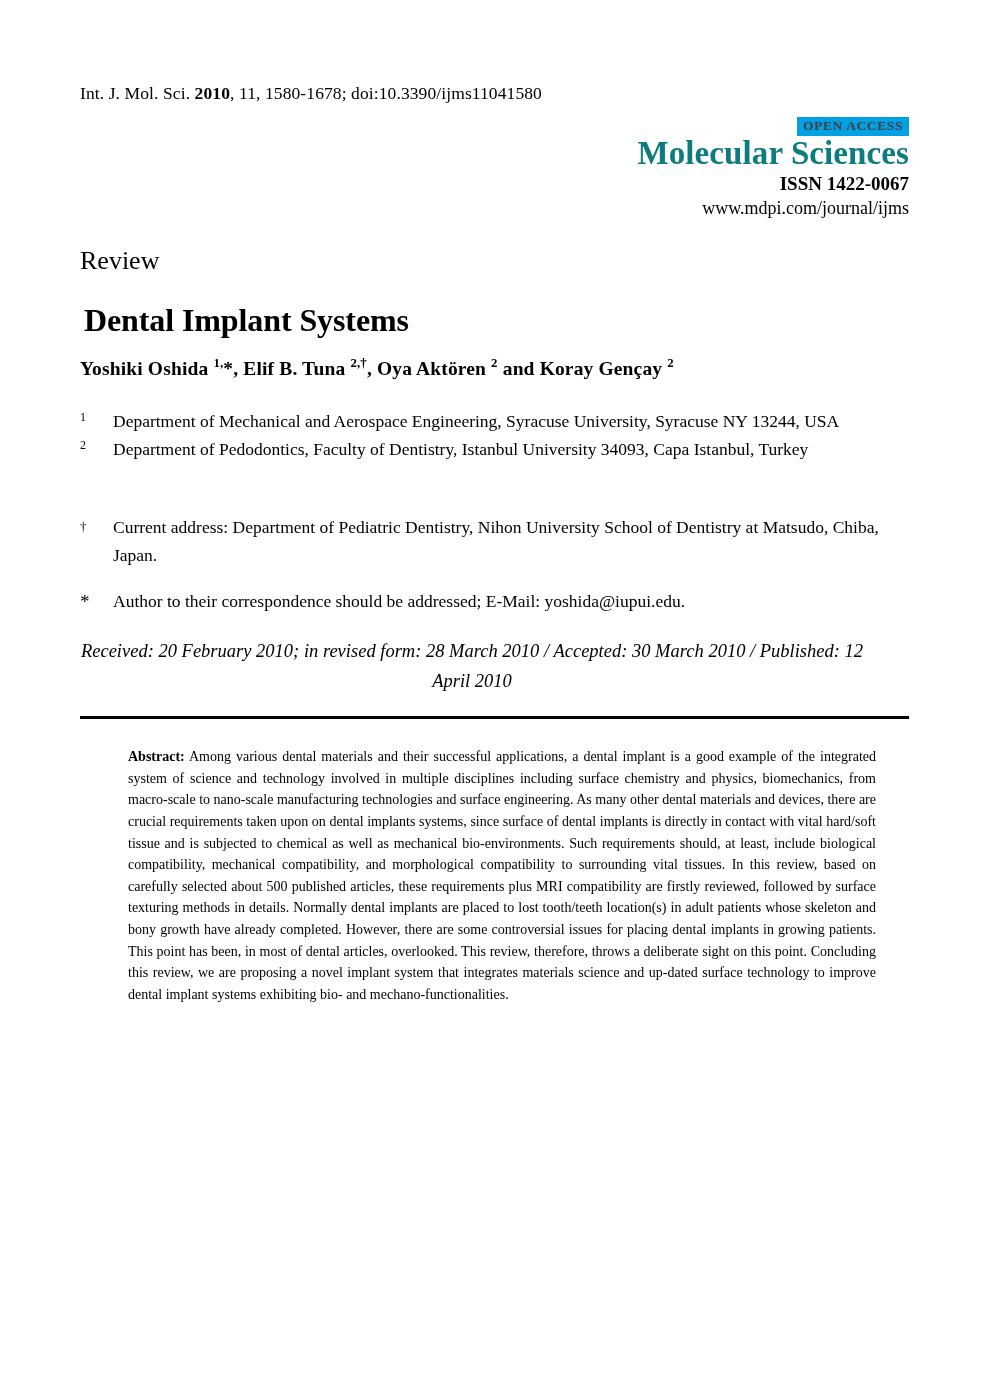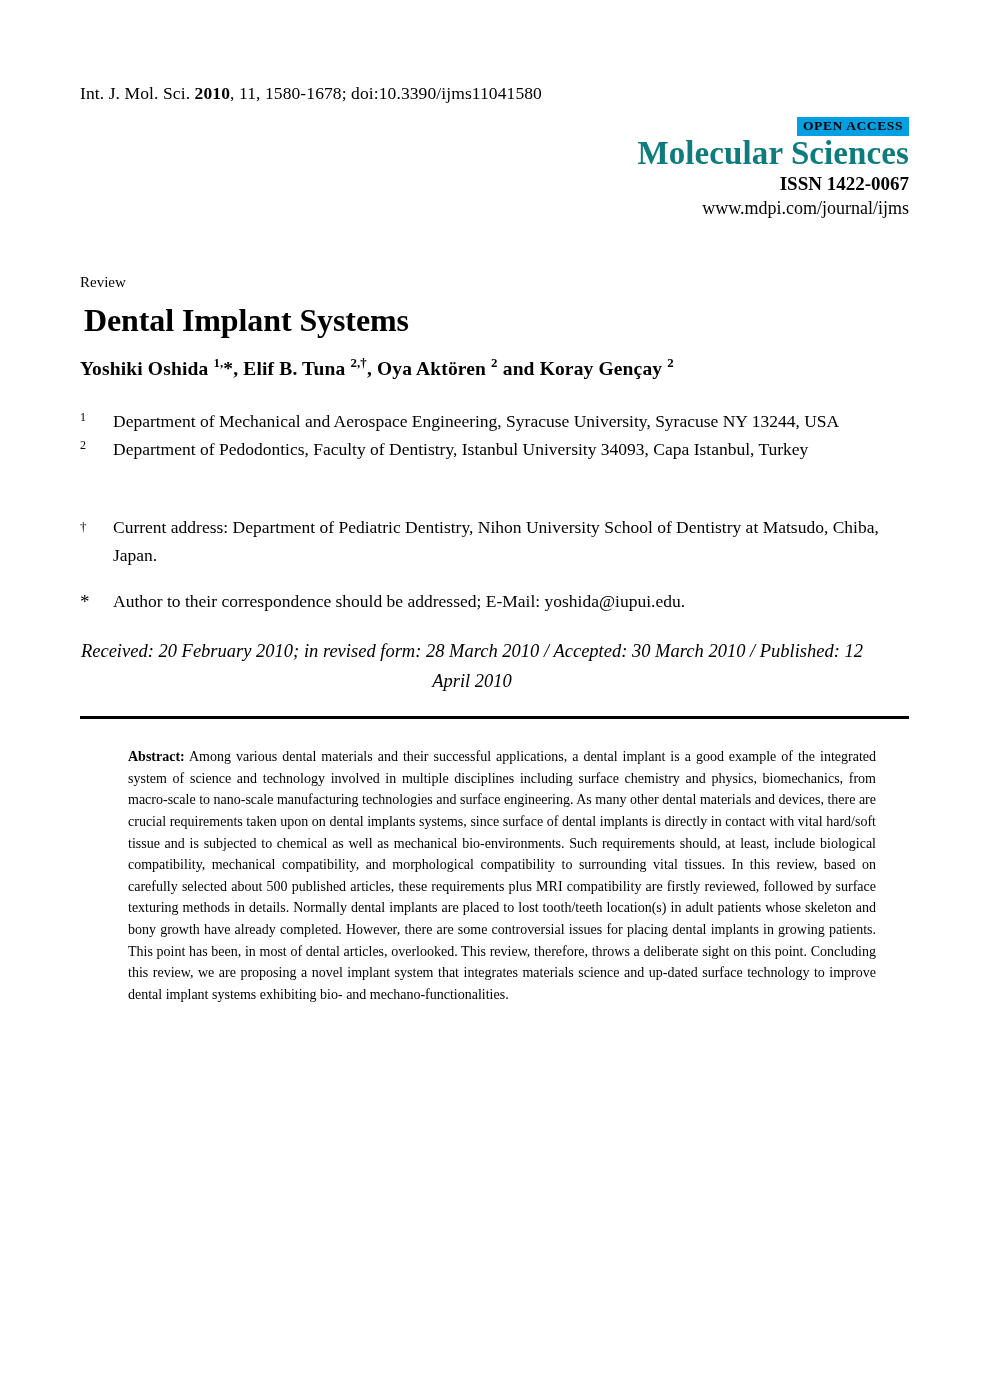--- a/index.html
+++ b/index.html
@@ -33,21 +33,21 @@
   .masthead {
     position: absolute;
     right: 80px;
     top: 116px;
     width: 420px;
     text-align: right;
   }
   .oa-badge {
     display: inline-block;
     background: #00A0E3;
-    color: #000000;
+    color: #404040;
     font-family: "Liberation Serif", "DejaVu Serif", serif;
     font-weight: bold;
     font-size: 13.5px;
     letter-spacing: 0.6px;
     padding: 2px 6px 3px 6px;
     line-height: 1;
   }
   .journal-line1 {
     color: #0C7C7E;
     font-size: 25px;
@@ -74,22 +74,22 @@
     font-size: 18px;
     line-height: 1.25;
     margin-top: 1px;
     color: #000;
   }
 
   
   .article-type {
     position: absolute;
     left: 80px;
-    top: 274px;
-    font-size: 15px;
+    top: 246px;
+    font-size: 26px;
   }
 
   
   .article-title {
     position: absolute;
     left: 80px;
     top: 298px;
     font-size: 32px;
     font-weight: bold;
     letter-spacing: -0.1px;

